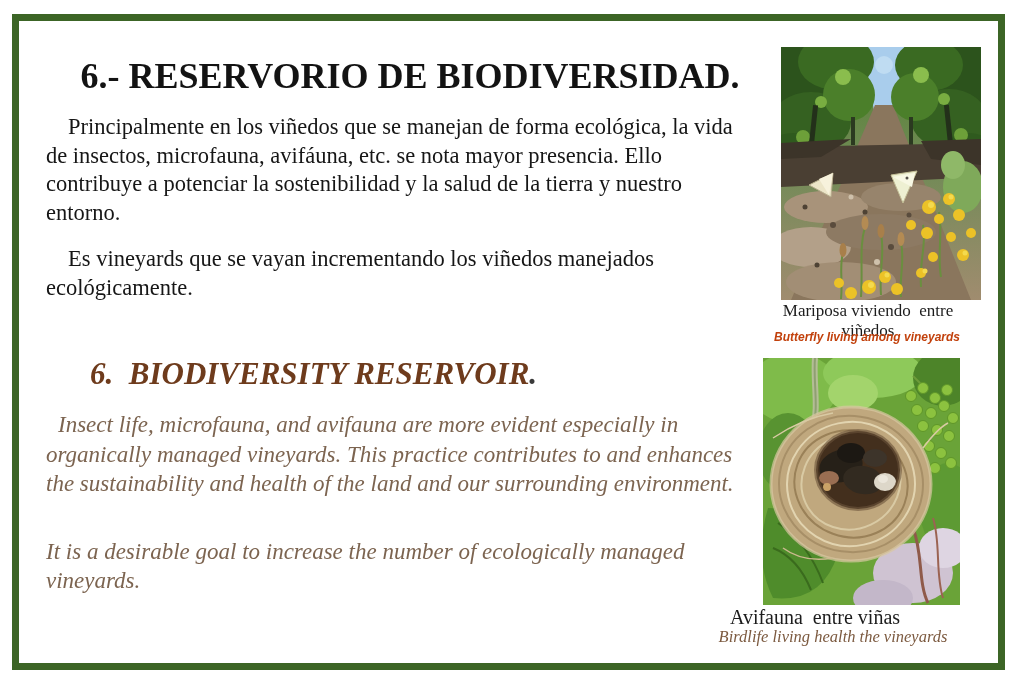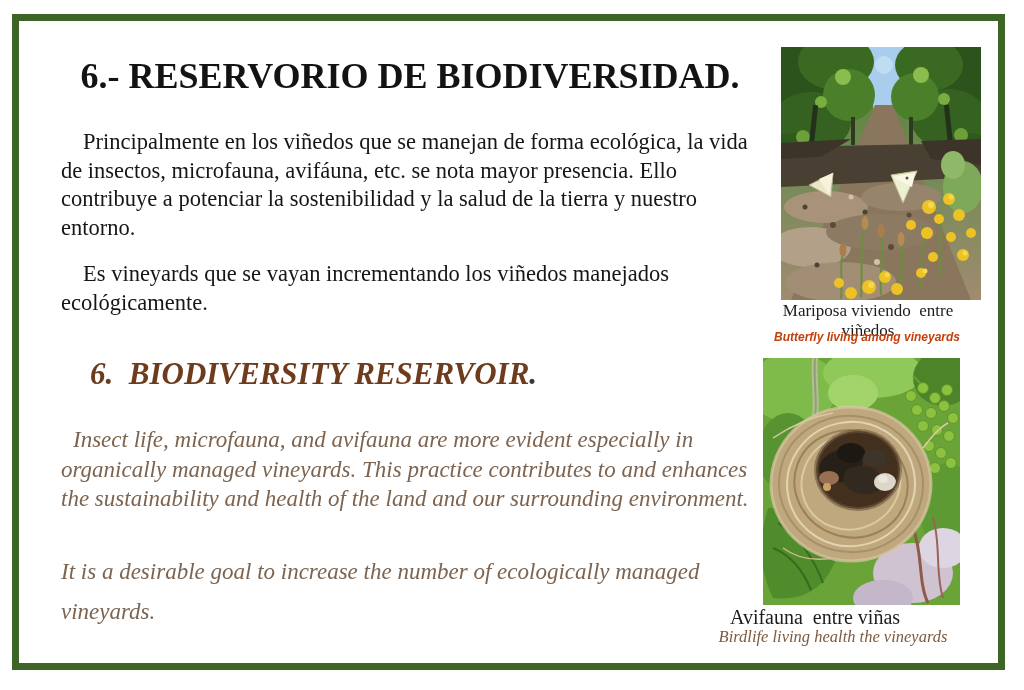--- a/index.html
+++ b/index.html
@@ -3,30 +3,30 @@
 <meta charset="utf-8">
 <style>
   html,body{margin:0;padding:0;background:#ffffff;}
   .page{position:relative;width:1024px;height:690px;background:#ffffff;
         font-family:"Liberation Serif",serif;overflow:hidden;}
   .frame{position:absolute;left:12px;top:14px;width:993px;height:656px;
          border:7px solid #3c6526;box-sizing:border-box;background:transparent;}
   .title-es{position:absolute;left:16px;top:47px;width:772px;margin:8px;
             text-align:center;font-size:36px;font-weight:bold;color:#131313;
             white-space:pre-wrap;}
-  .para{position:absolute;margin:15px;white-space:pre-wrap;}
+  .para{position:absolute;margin:0;white-space:pre-wrap;}
   .es{color:#161616;font-size:22.5px;line-height:28.5px;}
   .p1{left:46px;top:113px;width:766px;text-indent:22px;}
   .p2{left:46px;top:245px;width:766px;text-indent:22px;}
   .title-en{position:absolute;left:86px;top:352px;margin:4px;font-size:31px;
             font-weight:bold;font-style:italic;color:#6e3b1c;white-space:pre-wrap;}
   .title-en .dot{color:#3a3a3a;}
   .en{color:#7c6450;font-style:italic;font-size:23px;line-height:29.5px;}
   .p3{left:46px;top:410px;width:778px;text-indent:12px;}
-  .p4{left:46px;top:537px;width:745px;line-height:40px;}
+  .p4{left:46px;top:537px;width:745px;line-height:29px;}
   .fig{position:absolute;margin:0;padding:0;}
   .fig svg{display:block;}
   .fig-butterfly{left:781px;top:47px;width:200px;height:253px;}
   .fig-nest{left:763px;top:358px;width:197px;height:247px;}
   .cap{position:absolute;text-align:center;white-space:pre-wrap;}
   .c1a{left:761px;top:301px;width:214px;font-size:17px;color:#1c1c1c;}
   .c1b{left:754px;top:330px;width:226px;font-family:"Liberation Sans",sans-serif;
        font-style:italic;font-weight:bold;font-size:12px;color:#c2410c;}
   .c2a{left:712px;top:606px;width:206px;font-size:20px;color:#1c1c1c;}
   .c2b{left:699px;top:627px;width:268px;font-style:italic;font-size:16.5px;color:#7c5a40;}

